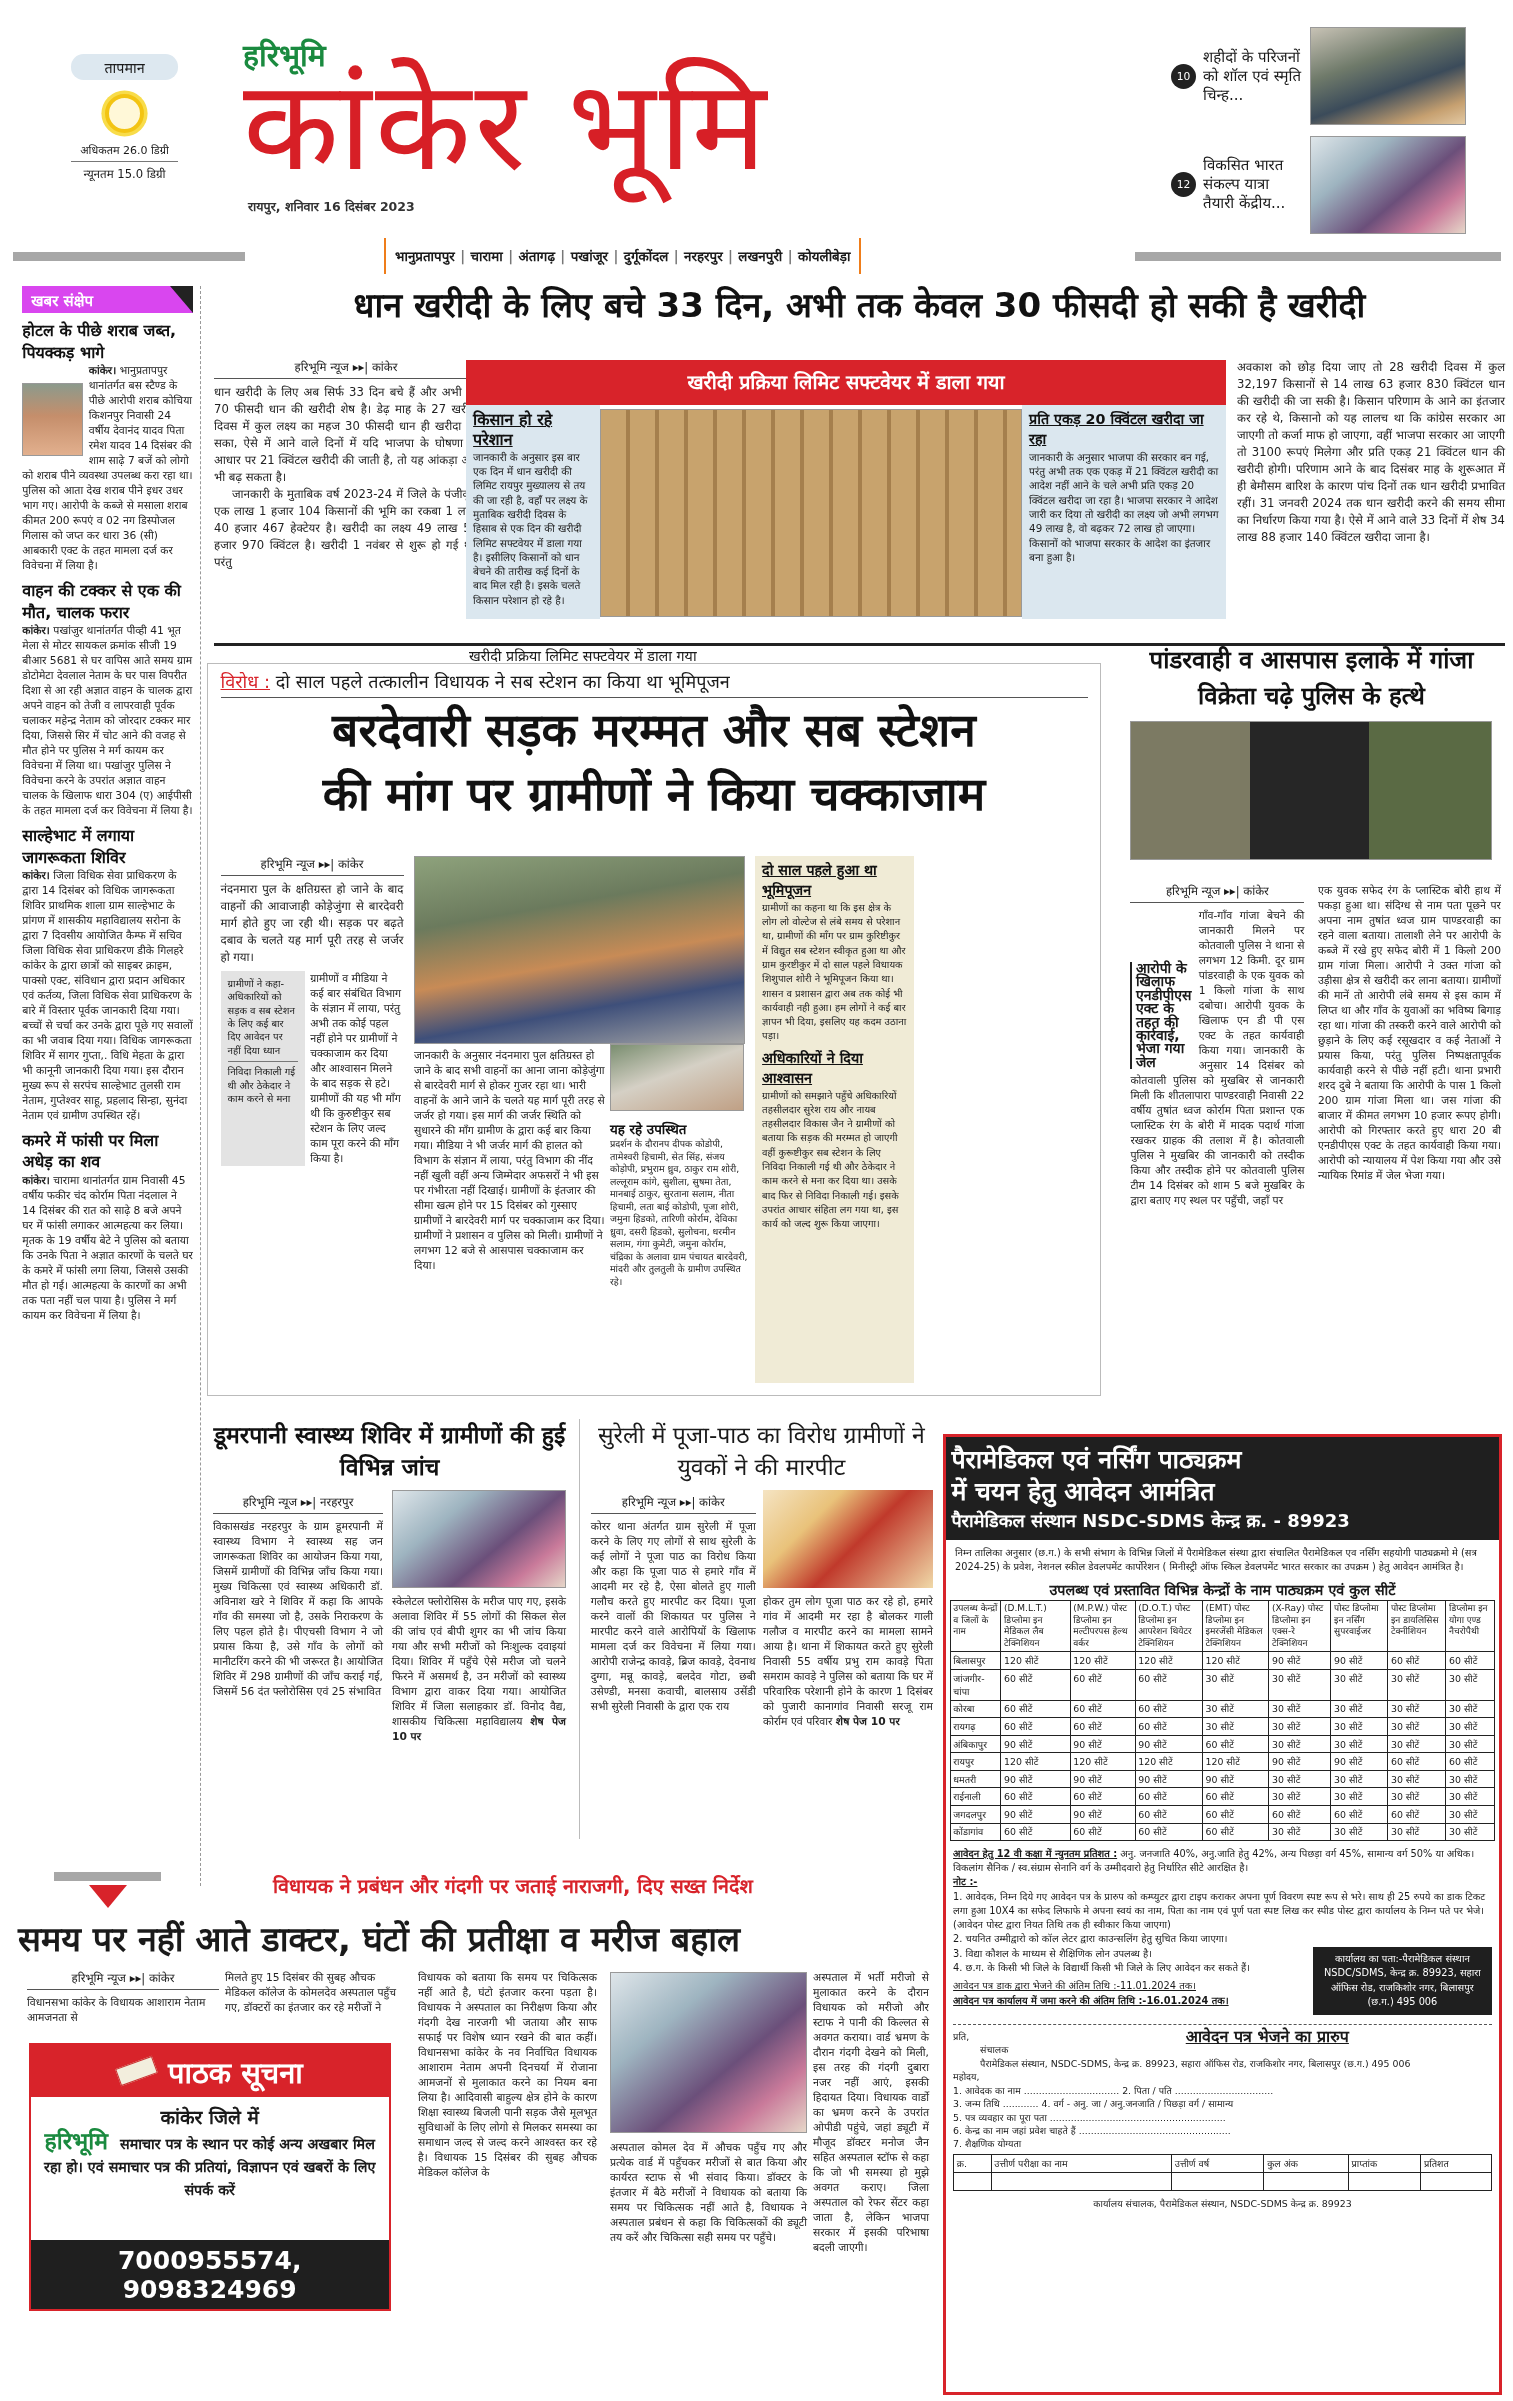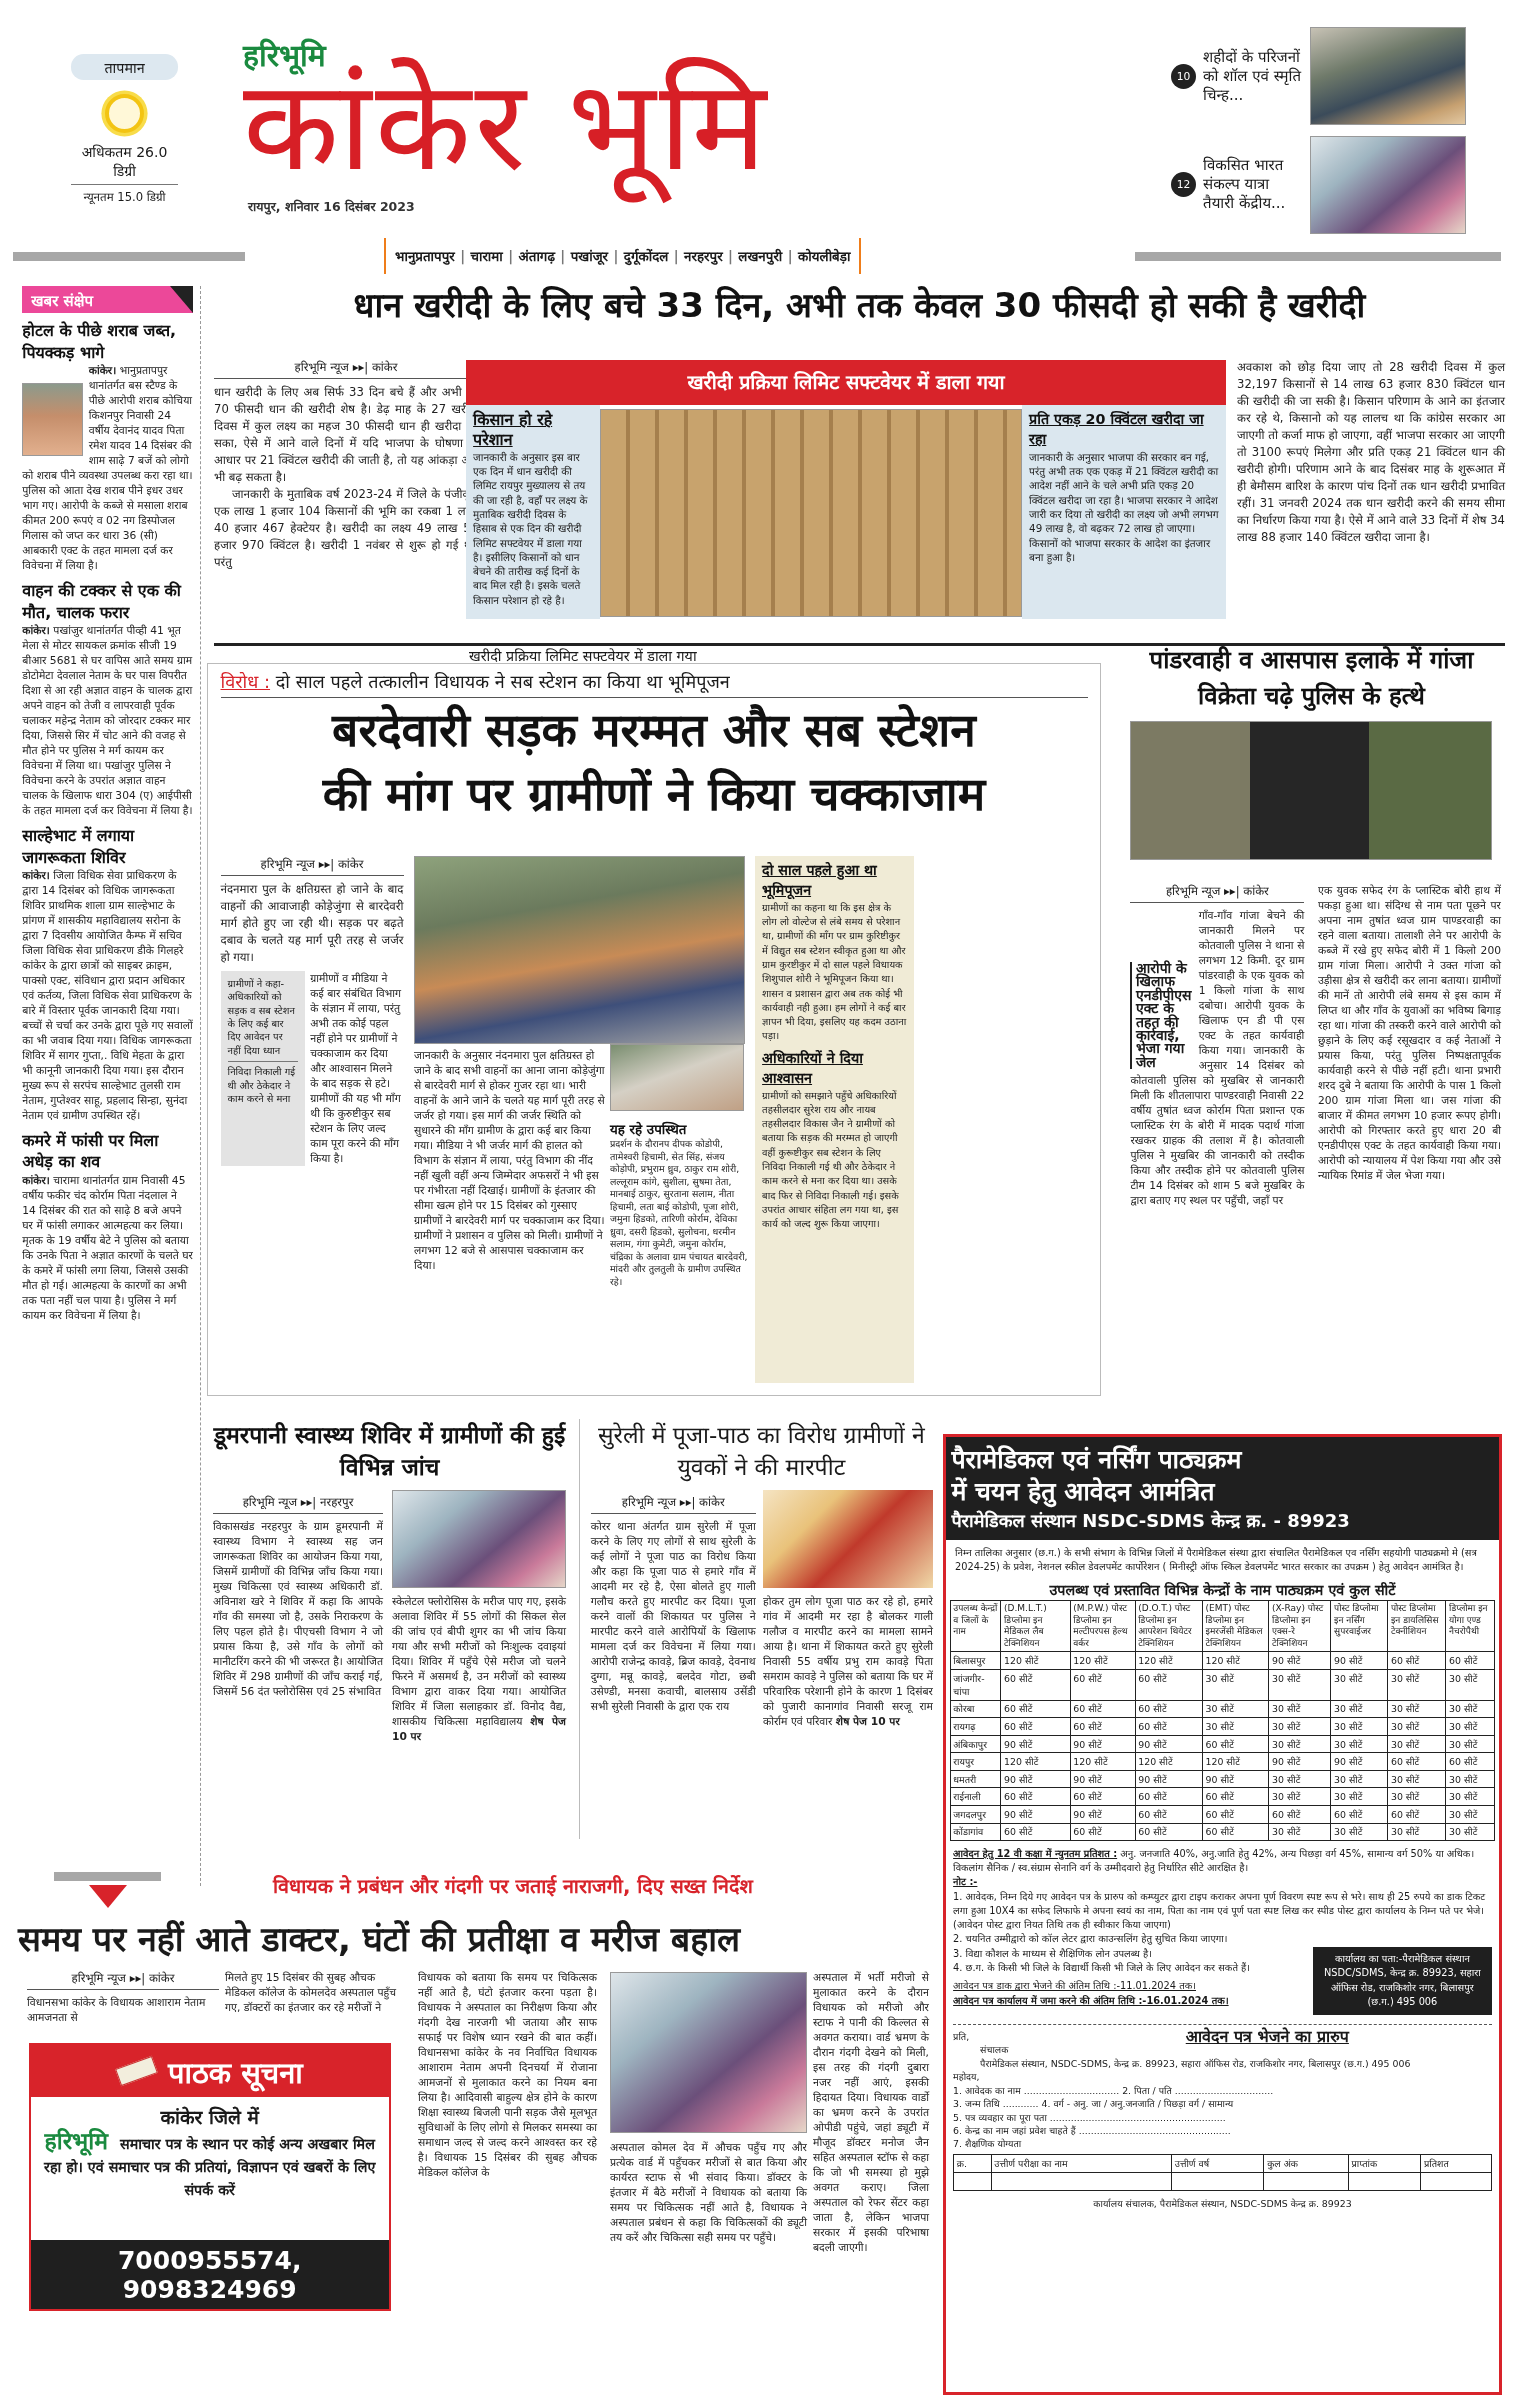--- a/index.html
+++ b/index.html
@@ -24,21 +24,21 @@
 .sidebox.yellow{background:#f0ebd6}
 .sub-hl{font-weight:bold;font-size:17px;text-decoration:underline;line-height:23px;color:#111}
 </style>
 </head>
 <body>
 
 <div class="abs" style="left:0;top:0;width:1514px;height:268px">
   <div class="abs" style="left:71px;top:54px;width:107px;text-align:center">
     <div style="background:#dde8f0;border-radius:12.5px;padding:3.6px 0;font-size:14.3px;font-weight:normal">तापमान</div>
     <div style="margin:14.3px auto 9px;width:39px;height:39px;border-radius:50%;background:#fff8d8;border:4.5px solid #f3c413;box-shadow:0 0 0 3.6px #f8dc4a"></div>
-    <div style="font-size:14px;border-bottom:1.8px solid #777;padding-bottom:3.6px">अधिकतम 26.0 डिग्री</div>
+    <div style="font-size:11px;border-bottom:1.8px solid #777;padding-bottom:3.6px">अधिकतम 26.0 डिग्री</div>
     <div style="font-size:11.6px;padding-top:3.6px">न्यूनतम 15.0 डिग्री</div>
   </div>
   <div class="abs" style="left:243px;top:34px;font-size:30px;font-weight:bold;color:#1a8a3f">हरिभूमि</div>
   <div class="abs" style="left:243px;top:54px;font-size:125px;line-height:143px;color:#d71f26;letter-spacing:3.6px;font-family:'Liberation Sans',sans-serif">कांकेर भूमि</div>
   <div class="abs" style="left:248px;top:198px;font-size:12.5px;font-weight:bold;color:#333">रायपुर, शनिवार 16 दिसंबर 2023</div>
 
   <div class="abs" style="left:1171px;top:27px;width:340px">
     <div style="display:flex;align-items:center;height:98px">
       <div style="width:25px;height:25px;border-radius:50%;background:#222;color:#fff;font-size:10.7px;text-align:center;line-height:25px;margin-right:7.1px">10</div>
       <div style="width:98px;font-size:15px;line-height:19px">शहीदों के परिजनों को शॉल एवं स्मृति चिन्ह...</div>
@@ -66,21 +66,21 @@
     <span>नरहरपुर</span>
       <span style="margin:0 5.4px;color:#777">|</span>
     <span>लखनपुरी</span>
       <span style="margin:0 5.4px;color:#777">|</span>
     <span>कोयलीबेड़ा</span>
   </div>
   <div class="abs" style="left:1135px;top:252px;width:366px;height:9px;background:#a7a7a7"></div>
 </div>
 
 <div class="abs col-rule" style="left:22.3px;top:286px;width:179px;height:1600px;padding-right:7.1px">
-  <div style="background:#ec4899;color:#fff;font-weight:bold;font-size:15px;padding:3.6px 9px;margin-bottom:7.1px;position:relative">
+  <div style="background:#d946ef;color:#fff;font-weight:bold;font-size:15px;padding:3.6px 9px;margin-bottom:7.1px;position:relative">
     <span>खबर संक्षेप</span>
     <span style="position:absolute;right:0;top:0;border-left:23px solid transparent;border-top:27px solid #222"></span>
   </div>
 
   <div>
     <div class="hl" style="font-size:16px;line-height:21.4px">होटल के पीछे शराब जब्त, पियक्कड़ भागे</div>
     <div class="photo" style="float:left;width:61px;height:73px;margin:19.7px 5.4px 1.8px 0;background:linear-gradient(180deg,#8c9a8c,#c58e6b 45%,#e2b08e)"></div>
     <div class="txt-s"><b>कांकेर।</b> <span>भानुप्रतापपुर थानांतर्गत बस स्टैण्ड के पीछे आरोपी शराब कोचिया किशनपुर निवासी 24 वर्षीय देवानंद यादव पिता रमेश यादव 14 दिसंबर की शाम साढ़े 7 बजें को लोगो को शराब पीने व्यवस्था उपलब्ध करा रहा था। पुलिस को आता देख शराब पीने इधर उधर भाग गए। आरोपी के कब्जे से मसाला शराब कीमत 200 रूपएं व 02 नग डिस्पोजल गिलास को जप्त कर धारा 36 (सी) आबकारी एक्ट के तहत मामला दर्ज कर विवेचना में लिया है।</span></div>
   </div>
 

